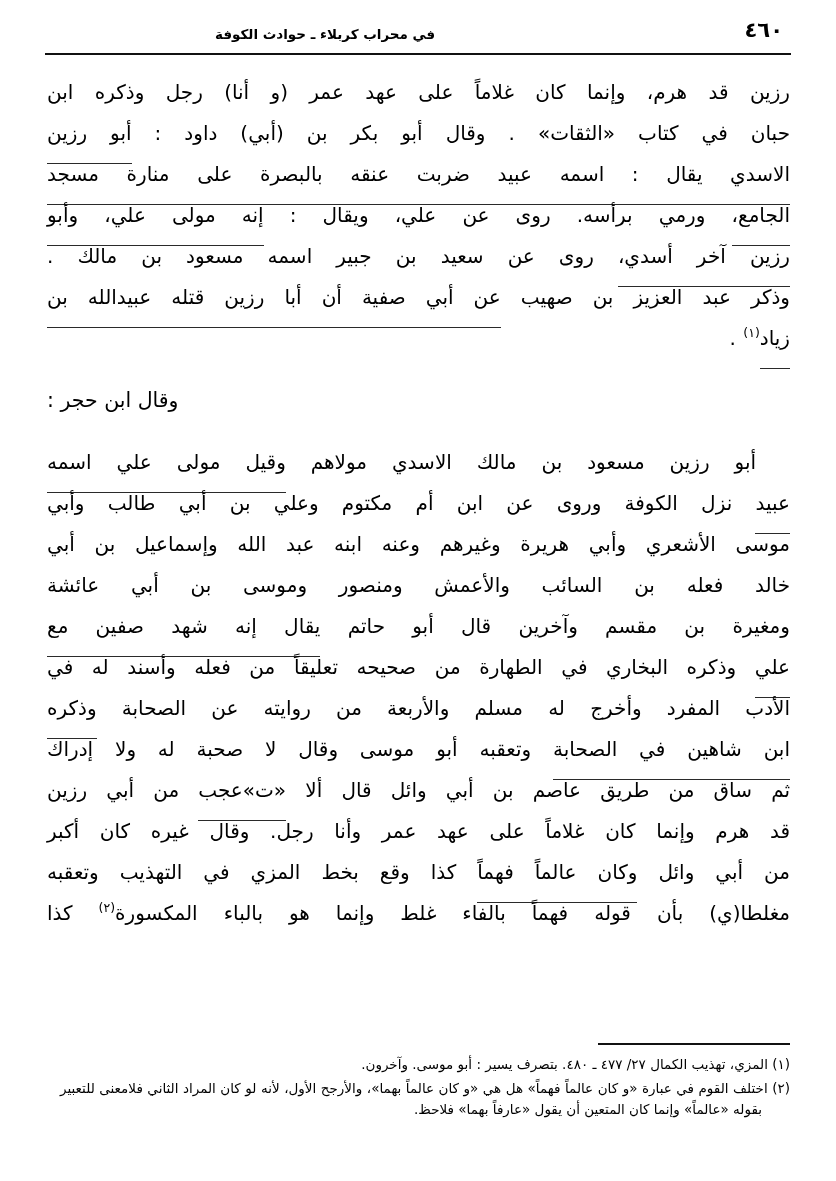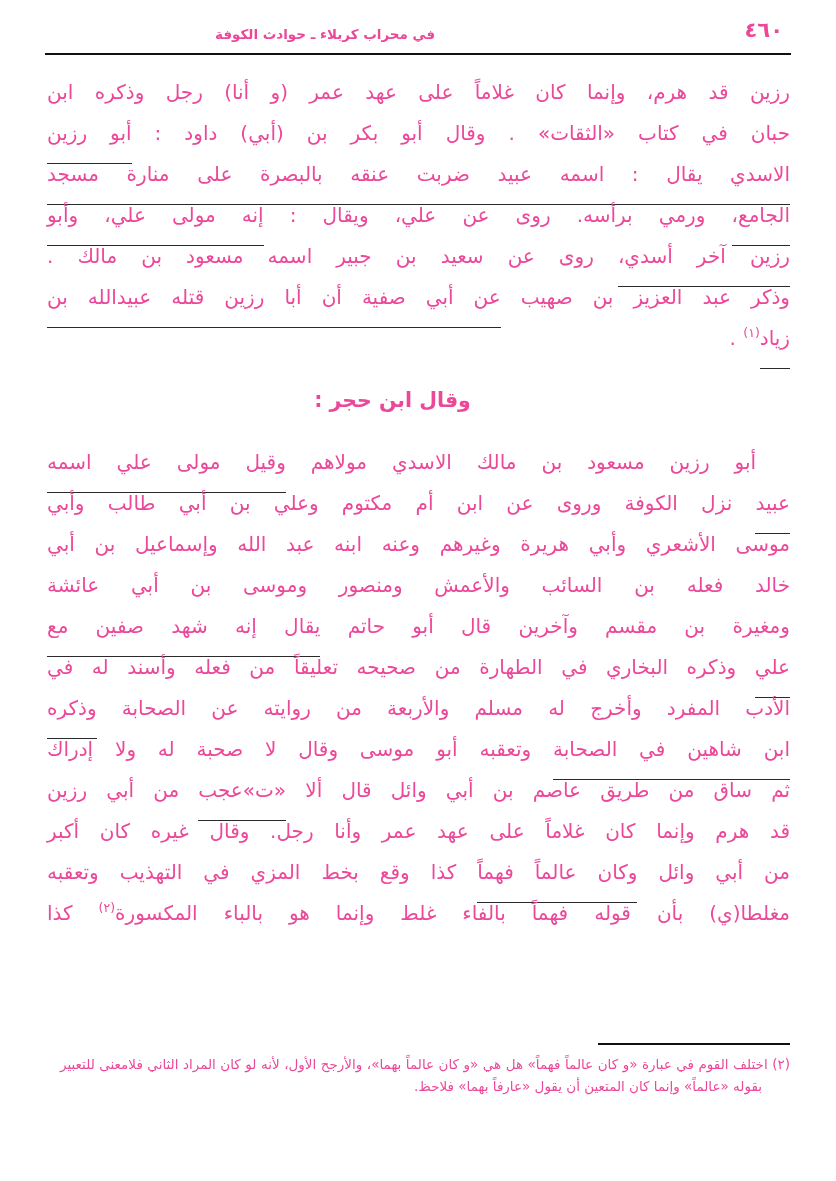--- a/index.html
+++ b/index.html
@@ -5,21 +5,21 @@
   html, body {
     margin: 0;
     padding: 0;
     background: #ffffff;
   }
   .page {
     position: relative;
     width: 836px;
     height: 1181px;
     background: #ffffff;
-    color: #ec4899;
+    color: #000000;
     direction: rtl;
     font-family: "DejaVu Sans", sans-serif;
     overflow: hidden;
   }
   
   .header {
     position: absolute;
     top: 18px;
     left: 45px;
     right: 45px;
@@ -71,22 +71,22 @@
   .u {
     border-bottom: 1.4px solid #2a2a2a;
     padding-bottom: 18px;
   }
   sup {
     font-size: 12.5px;
     line-height: 0;
   }
   .section-heading {
     font-size: 20.5px;
-    font-weight: bold;
-    text-align: center;
+    font-weight: normal;
+    text-align: left;
     padding-right: 52px;
     margin: 21px 0 21px 0;
     line-height: 41px;
   }
   
   .footnote-rule {
     position: absolute;
     top: 1043px;
     right: 46px;
     width: 192px;
@@ -140,16 +140,17 @@
         <div class="line"><span class="u">ابن شاهين في الصحابة</span><span> وتعقبه أبو موسى وقال لا صحبة له ولا إدراك</span></div>
         <div class="line"><span>ثم ساق من طريق عاصم بن أبي وائل قال ألا </span><span class="u">«ت»عجب</span><span> من أبي رزين</span></div>
         <div class="line"><span>قد هرم وإنما كان غلاماً على عهد عمر وأنا رجل.  وقال غيره كان أكبر</span></div>
         <div class="line"><span>من أبي وائل </span><span class="u">وكان عالماً فهماً</span><span> كذا وقع بخط المزي في التهذيب وتعقبه</span></div>
         <div class="line"><span>مغلطا(ي) بأن قوله فهماً بالفاء غلط وإنما هو بالباء المكسورة</span><sup>(٢)</sup><span> كذا</span></div>
       </div>
   </div>
 
   <div class="footnote-rule"></div>
   <div class="footnotes">
+      <div class="footnote">(١) المزي، تهذيب الكمال ٢٧/ ٤٧٧ ـ ٤٨٠.  بتصرف يسير :  أبو موسى.  وآخرون.</div>
       <div class="footnote">(٢) اختلف القوم في عبارة «و كان عالماً فهماً» هل هي «و كان عالماً بهما»، والأرجح الأول، لأنه لو كان المراد الثاني فلامعنى للتعبير بقوله «عالماً» وإنما كان المتعين أن يقول «عارفاً بهما» فلاحظ.</div>
     </div>
 
 </div>
 
 </body></html>

